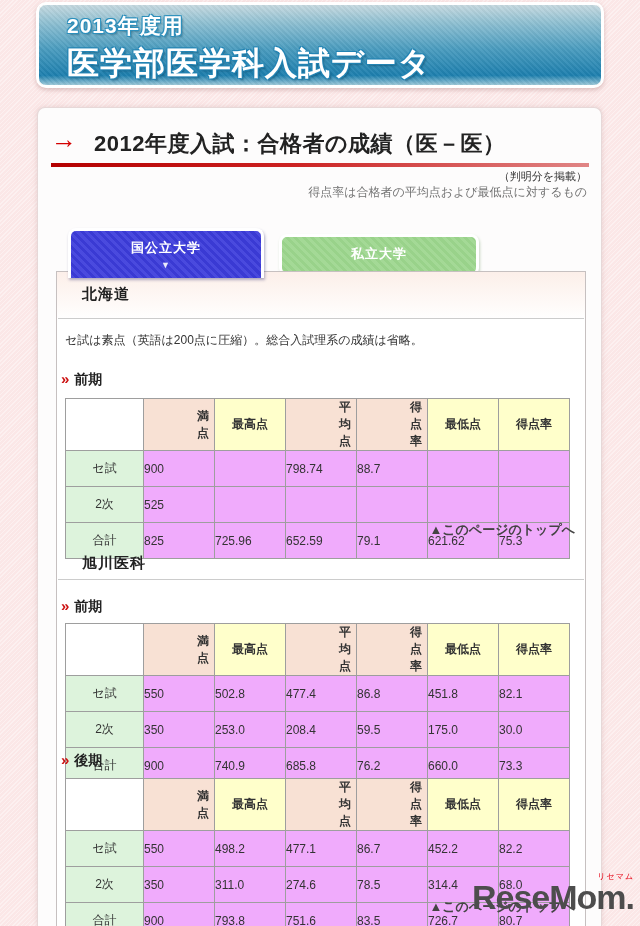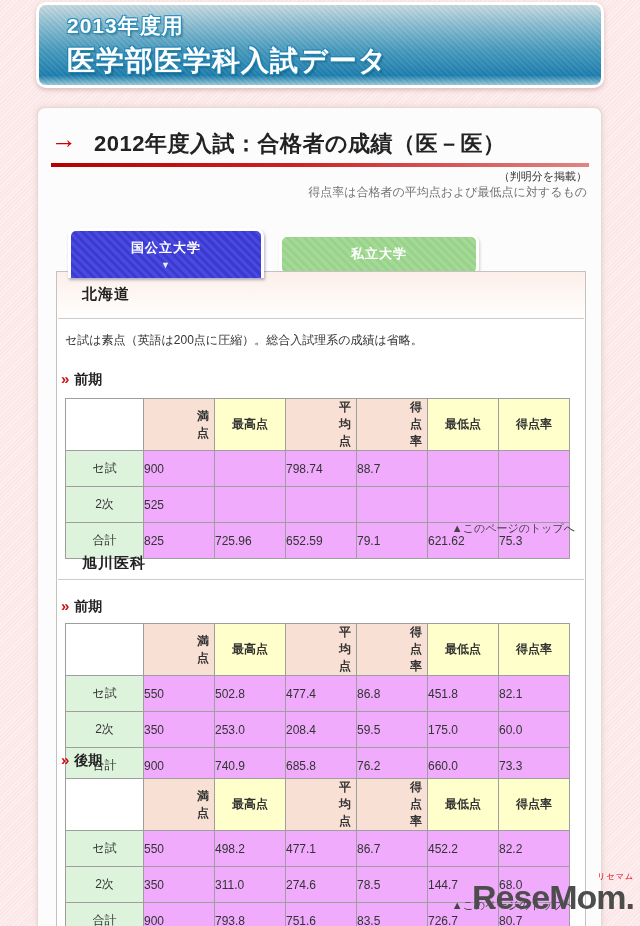--- a/index.html
+++ b/index.html
@@ -21,21 +21,21 @@
     box-shadow:0 2px 4px rgba(180,130,130,.45);
     padding:7px 16px 0 28px;
   }
   .banner::after{ content:""; position:absolute; inset:0;
     background:repeating-linear-gradient(45deg, rgba(255,255,255,.05) 0 2px, rgba(0,0,0,.03) 2px 4px); }
   .banner-line1 {
     font-size:21px; font-weight:bold; color:#fff; letter-spacing:1px; position:relative; z-index:1;
     text-shadow:-1px -1px 0 #2c8fbc, 1px -1px 0 #2c8fbc, -1px 1px 0 #2c8fbc, 1px 1px 0 #2c8fbc, 2px 2px 2px rgba(10,70,100,.45);
   }
   .banner-line2 {
-    font-size:28px; font-weight:bold; color:#fff; letter-spacing:1px; margin-top:2px; position:relative; z-index:1;
+    font-size:32px; font-weight:bold; color:#fff; letter-spacing:1px; margin-top:2px; position:relative; z-index:1;
     text-shadow:-1px -1px 0 #2384b4, 1px -1px 0 #2384b4, -1px 1px 0 #2384b4, 1px 1px 0 #2384b4, 2px 2px 2px rgba(10,70,100,.5);
     font-family:Liberation Mono, monospace;
   }
 
   
   .card {
     position:absolute; left:37px; top:107px; width:565px; height:819px;
     background:#fdfcfc; border:1px solid #e6d8d8; border-bottom:none;
     border-radius:8px 8px 0 0;
     box-shadow:0 0 5px rgba(190,150,150,.35);
@@ -73,21 +73,21 @@
     background:#fff; border:1px solid #c6c0c0; border-bottom:none;
   }
   .panel::before { content:""; position:absolute; left:0; right:0; top:0; height:48px;
     background:linear-gradient(180deg,#fcefe9 0%, rgba(255,255,255,0) 100%); }
   .uni-heading { position:absolute; left:25px; font-size:15px; font-weight:bold; color:#222; letter-spacing:1px; }
   .heading-rule { position:absolute; left:1px; right:1px; height:1px; background:#ccc; }
   .section-note { position:absolute; left:8px; font-size:12px; color:#333; }
   .tbl-label { position:absolute; left:4px; font-size:14px; font-weight:bold; color:#222; }
   .tbl-label .marker { color:#cc1111; font-size:15px; margin-right:5px; }
   .tbl-wrap { position:absolute; left:8px; }
-  .top-link { position:absolute; right:10px; font-size:11px; color:#444; text-decoration:none; cursor:pointer; }
+  .top-link { position:absolute; right:10px; font-size:13px; color:#444; text-decoration:none; cursor:pointer;font-weight:bold; }
 
   
   .p-h1      { top:13px; }
   .p-rule1   { top:46px; }
   .p-note1   { top:60px; }
   .p-label1  { top:98px; }
   .p-table1  { top:126px; }
   .p-link1   { top:249px; }
   .p-h2      { top:282px; }
   .p-rule2   { top:307px; }
@@ -221,21 +221,21 @@
               <td class="val">451.8</td>
               <td class="val">82.1</td>
             </tr>
             <tr>
               <th>2次</th>
               <td class="val">350</td>
               <td class="val">253.0</td>
               <td class="val">208.4</td>
               <td class="val">59.5</td>
               <td class="val">175.0</td>
-              <td class="val">60.0</td>
+              <td class="val">30.0</td>
             </tr>
             <tr>
               <th>合計</th>
               <td class="val">900</td>
               <td class="val">740.9</td>
               <td class="val">685.8</td>
               <td class="val">76.2</td>
               <td class="val">660.0</td>
               <td class="val">73.3</td>
             </tr>
@@ -268,21 +268,21 @@
               <td class="val">86.7</td>
               <td class="val">452.2</td>
               <td class="val">82.2</td>
             </tr>
             <tr>
               <th>2次</th>
               <td class="val">350</td>
               <td class="val">311.0</td>
               <td class="val">274.6</td>
               <td class="val">78.5</td>
-              <td class="val">144.7</td>
+              <td class="val">314.4</td>
               <td class="val">68.0</td>
             </tr>
             <tr>
               <th>合計</th>
               <td class="val">900</td>
               <td class="val">793.8</td>
               <td class="val">751.6</td>
               <td class="val">83.5</td>
               <td class="val">726.7</td>
               <td class="val">80.7</td>

